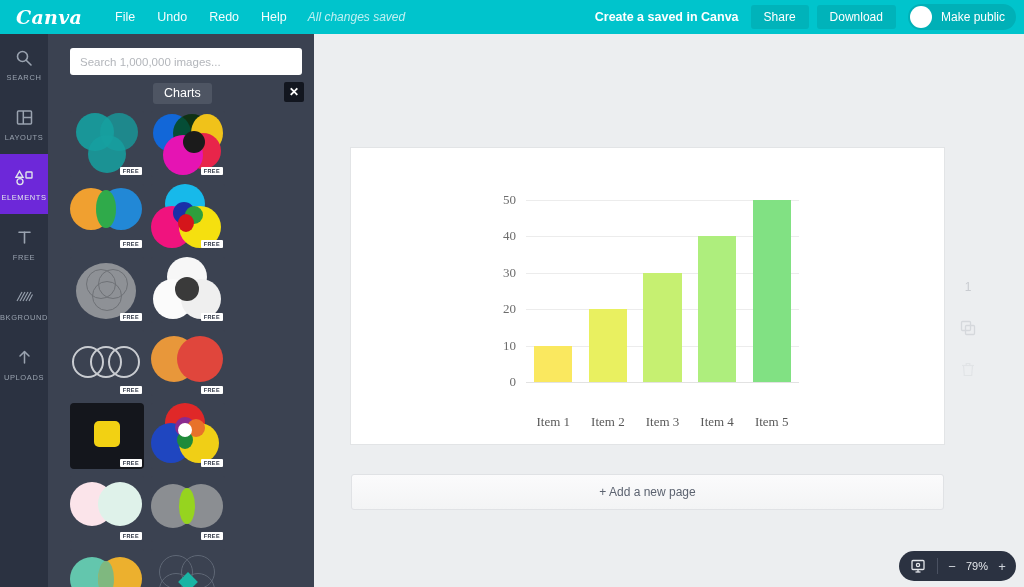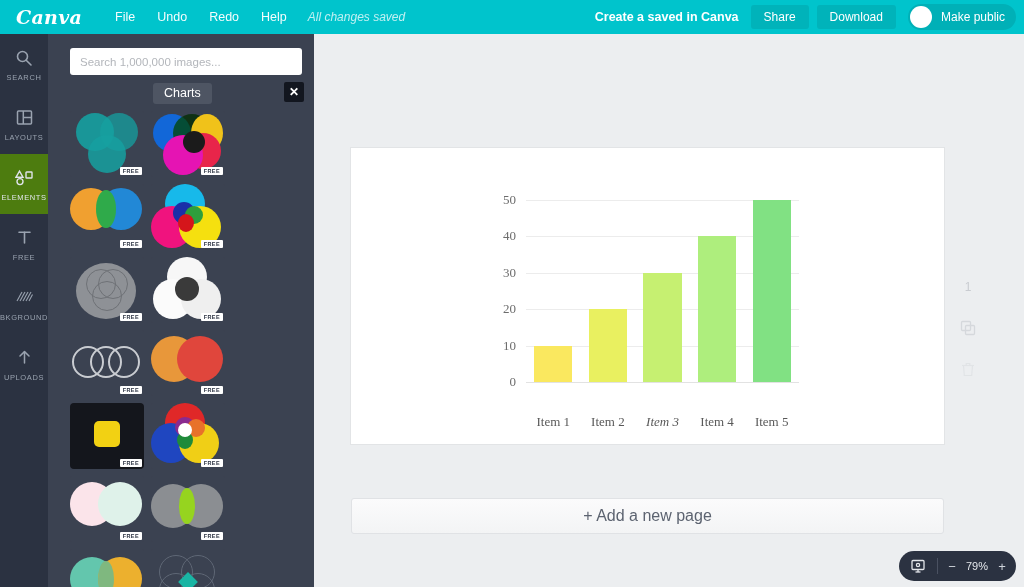--- a/index.html
+++ b/index.html
@@ -57,21 +57,21 @@
 
   
   .rail {
     position: absolute; top: 34px; left: 0; width: 48px; height: 573px;
     background: #2b3241; z-index: 30;
   }
   .rail-item {
     height: 60px; display: flex; flex-direction: column;
     align-items: center; justify-content: center; color: #9aa3b0;
   }
-  .rail-item.active { background: #4d7c0f; color: #dfe3ea; }
+  .rail-item.active { background: #6d28d9; color: #dfe3ea; }
   .rail-ico { height: 22px; display: flex; align-items: center; justify-content: center; }
   .rail-ico svg { display: block; }
   .rail-label {
     font-size: 7.5px; letter-spacing: .6px; margin-top: 4px;
     color: #99a2af;
   }
   .rail-item.active .rail-label { color: #e2e6ec; }
 
   
   .panel {
@@ -124,25 +124,25 @@
     background: #eceef0; overflow: hidden;
   }
   .page {
     position: absolute; left: 37px; top: 114px;
     width: 593px; height: 296px;
     background: #ffffff; box-shadow: 0 0 0 1px rgba(0,0,0,.04);
   }
   .chart { position: absolute; inset: 0; }
 
   .addpage {
-    position: absolute; left: 37px; top: 464px; width: 593px; height: 36px;
+    position: absolute; left: 37px; top: 440px; width: 593px; height: 36px;
     background: linear-gradient(#fbfbfc, #f3f4f5);
     border: 1px solid #e0e2e5; border-radius: 3px;
     display: flex; align-items: center; justify-content: center;
-    color: #5c6370; font-size: 16px;
+    color: #5c6370; font-size: 12px;
   }
 
   .pagetools {
     position: absolute; right: 42px; top: 246px;
     width: 28px; display: flex; flex-direction: column;
     align-items: center; gap: 26px;
   }
   .pagenum { color: #c9ccd1; font-size: 12px; }
   .ptool { color: #d5d8dc; }
   .ptool svg { display: block; }
@@ -435,21 +435,21 @@
           <div class="gridline" style="left: 175px; top: 88.4px; width: 273px;"></div>
           <div class="ytick" style="left: 135px; top: 80.4px;">40</div>
           <div class="gridline" style="left: 175px; top: 52px; width: 273px;"></div>
           <div class="ytick" style="left: 135px; top: 44px;">50</div>
           <div class="gridline" style="left: 175px; top: 234px; width: 273px; background: rgb(226, 226, 226);"></div>
           <div class="bar" style="left: 183.19px; width: 38.22px; height: 36.4px; top: 197.6px; bottom: auto; background: rgb(250, 232, 95);"></div>
           <div class="xlab" style="left: 175px; width: 54.6px; top: 242px;">Item 1</div>
           <div class="bar" style="left: 237.79px; width: 38.22px; height: 72.8px; top: 161.2px; bottom: auto; background: rgb(233, 240, 96);"></div>
           <div class="xlab" style="left: 229.6px; width: 54.6px; top: 242px;">Item 2</div>
           <div class="bar" style="left: 292.39px; width: 38.22px; height: 109.2px; top: 124.8px; bottom: auto; background: rgb(198, 240, 113);"></div>
-          <div class="xlab" style="left: 284.2px; width: 54.6px; top: 242px; font-style: italic;">Item 3</div>
+          <div class="xlab" style="left: 284.2px; width: 54.6px; top: 242px;">Item 3</div>
           <div class="bar" style="left: 346.99px; width: 38.22px; height: 145.6px; top: 88.4px; bottom: auto; background: rgb(174, 238, 125);"></div>
           <div class="xlab" style="left: 338.8px; width: 54.6px; top: 242px;">Item 4</div>
           <div class="bar" style="left: 401.59px; width: 38.22px; height: 182px; top: 52px; bottom: auto; background: rgb(129, 225, 131);"></div>
           <div class="xlab" style="left: 393.4px; width: 54.6px; top: 242px;">Item 5</div>
         </div>
     </div>
 
     <div class="addpage">
       <span>+ Add a new page</span>
     </div>

